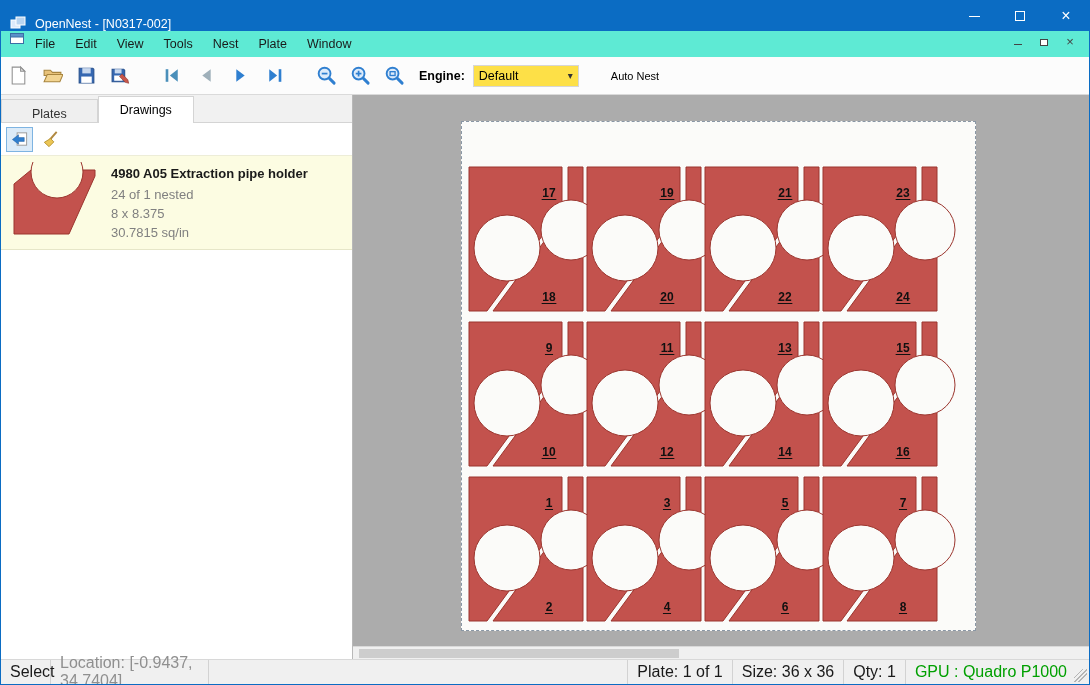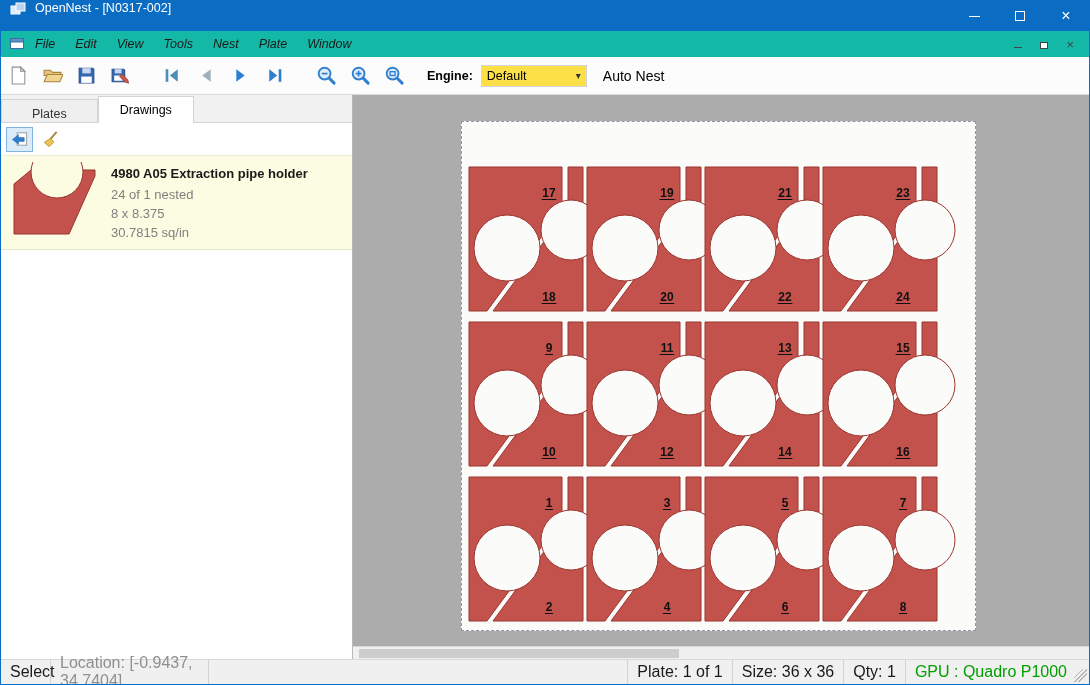--- a/index.html
+++ b/index.html
@@ -1,53 +1,53 @@
 <!DOCTYPE html>
 <html><head>
 <meta charset="utf-8">
 <style>
   * { box-sizing: border-box; margin: 0; padding: 0; }
   html,body { width:1090px; height:685px; font-family:"Liberation Sans", sans-serif; }
   .window { width:1090px; height:685px; display:flex; flex-direction:column;
             border:1px solid #0b6cc3; background:#fff; overflow:hidden; }
 
   
-  .titlebar { height:30px; background:#0b6cc3; display:flex; align-items:flex-start; flex:0 0 auto; }
+  .titlebar { height:30px; background:#0b6cc3; display:flex; align-items:flex-end; flex:0 0 auto; }
   .app-icon { width:16px; height:16px; margin-left:9px; }
   .title-text { color:#fff; font-size:12.5px; margin-left:9px; }
   .win-controls { margin-left:auto; display:flex; height:100%; }
   .win-btn { width:46px; height:100%; display:flex; align-items:center; justify-content:center; color:#fff; }
   .min-glyph { width:11px; height:1px; background:#fff; }
   .max-glyph { width:10px; height:10px; border:1px solid #fff; }
   .close-glyph { font-size:16px; line-height:16px; }
 
   
-  .menubar { height:26px; background:#14b8a6; display:flex; align-items:center; font-size:12.5px;
-             color:#1a1a1a; flex:0 0 auto;font-style:italic; }
+  .menubar { height:26px; background:#5eead4; display:flex; align-items:flex-start; font-size:12.5px;
+             color:#1a1a1a; flex:0 0 auto; }
   .mdi-icon { width:16px; height:16px; margin-left:8px; }
   .menu-item { padding:0 10px; height:100%; display:flex; align-items:center; cursor:default; }
   .mdi-controls { margin-left:auto; display:flex; align-items:center; gap:4px; margin-right:8px; }
   .mdi-btn { width:22px; height:20px; display:flex; align-items:center; justify-content:center; color:#444; }
   .mdi-min { width:8px; height:1px; background:#444; margin-top:6px; }
   .mdi-restore { width:8px; height:7px; border:1px solid #444; position:relative; background:#fff; margin-top:2px; }
   .mdi-restore::before { content:""; position:absolute; top:-3px; left:2px; width:8px; height:7px;
                          border:1px solid #444; background:#fff; z-index:-1; }
   .mdi-close { font-size:13px; }
 
   
   .toolbar { height:38px; background:#fcfcfc; border-bottom:1px solid #dadada;
              display:flex; align-items:center; flex:0 0 auto; }
   .tb-btn { width:34px; height:30px; display:flex; align-items:center; justify-content:center; }
   .tb-btn svg { width:21px; height:21px; }
   .tb-gap { width:18px; }
-  .engine-label { font-weight:bold; font-size:12.5px; margin-left:16px;text-align:center; }
+  .engine-label { font-weight:bold; font-size:12.5px; margin-left:8px;text-align:center; }
   .combo { width:106px; height:22px; margin-left:8px; border:1px solid #d6d6d6; background:#fde047;
            display:flex; align-items:center; font-size:12.5px; padding:0 5px; }
   .combo-arrow { margin-left:auto; font-size:10px; color:#333; }
-  .autonest { font-size:14px; margin-left:16px; }
+  .autonest { font-size:11px; margin-left:32px; }
 
   
   .main { flex:1 1 auto; display:flex; min-height:0; }
   .sidebar { width:352px; flex:0 0 auto; background:#fff; border-right:1px solid #b8b8b8;
              display:flex; flex-direction:column; }
   .tabstrip { height:28px; background:#f1f1f1; border-bottom:1px solid #d4d4d4;
               display:flex; align-items:flex-end; flex:0 0 auto; }
   .tab { height:23px; line-height:23px; padding:3px 30px; font-size:12.5px; background:#efefef;
          border:1px solid #d4d4d4; border-bottom:none; color:#333; }
   .tab.active { height:27px; line-height:27px; padding:0 21px; background:#fff; color:#000;

